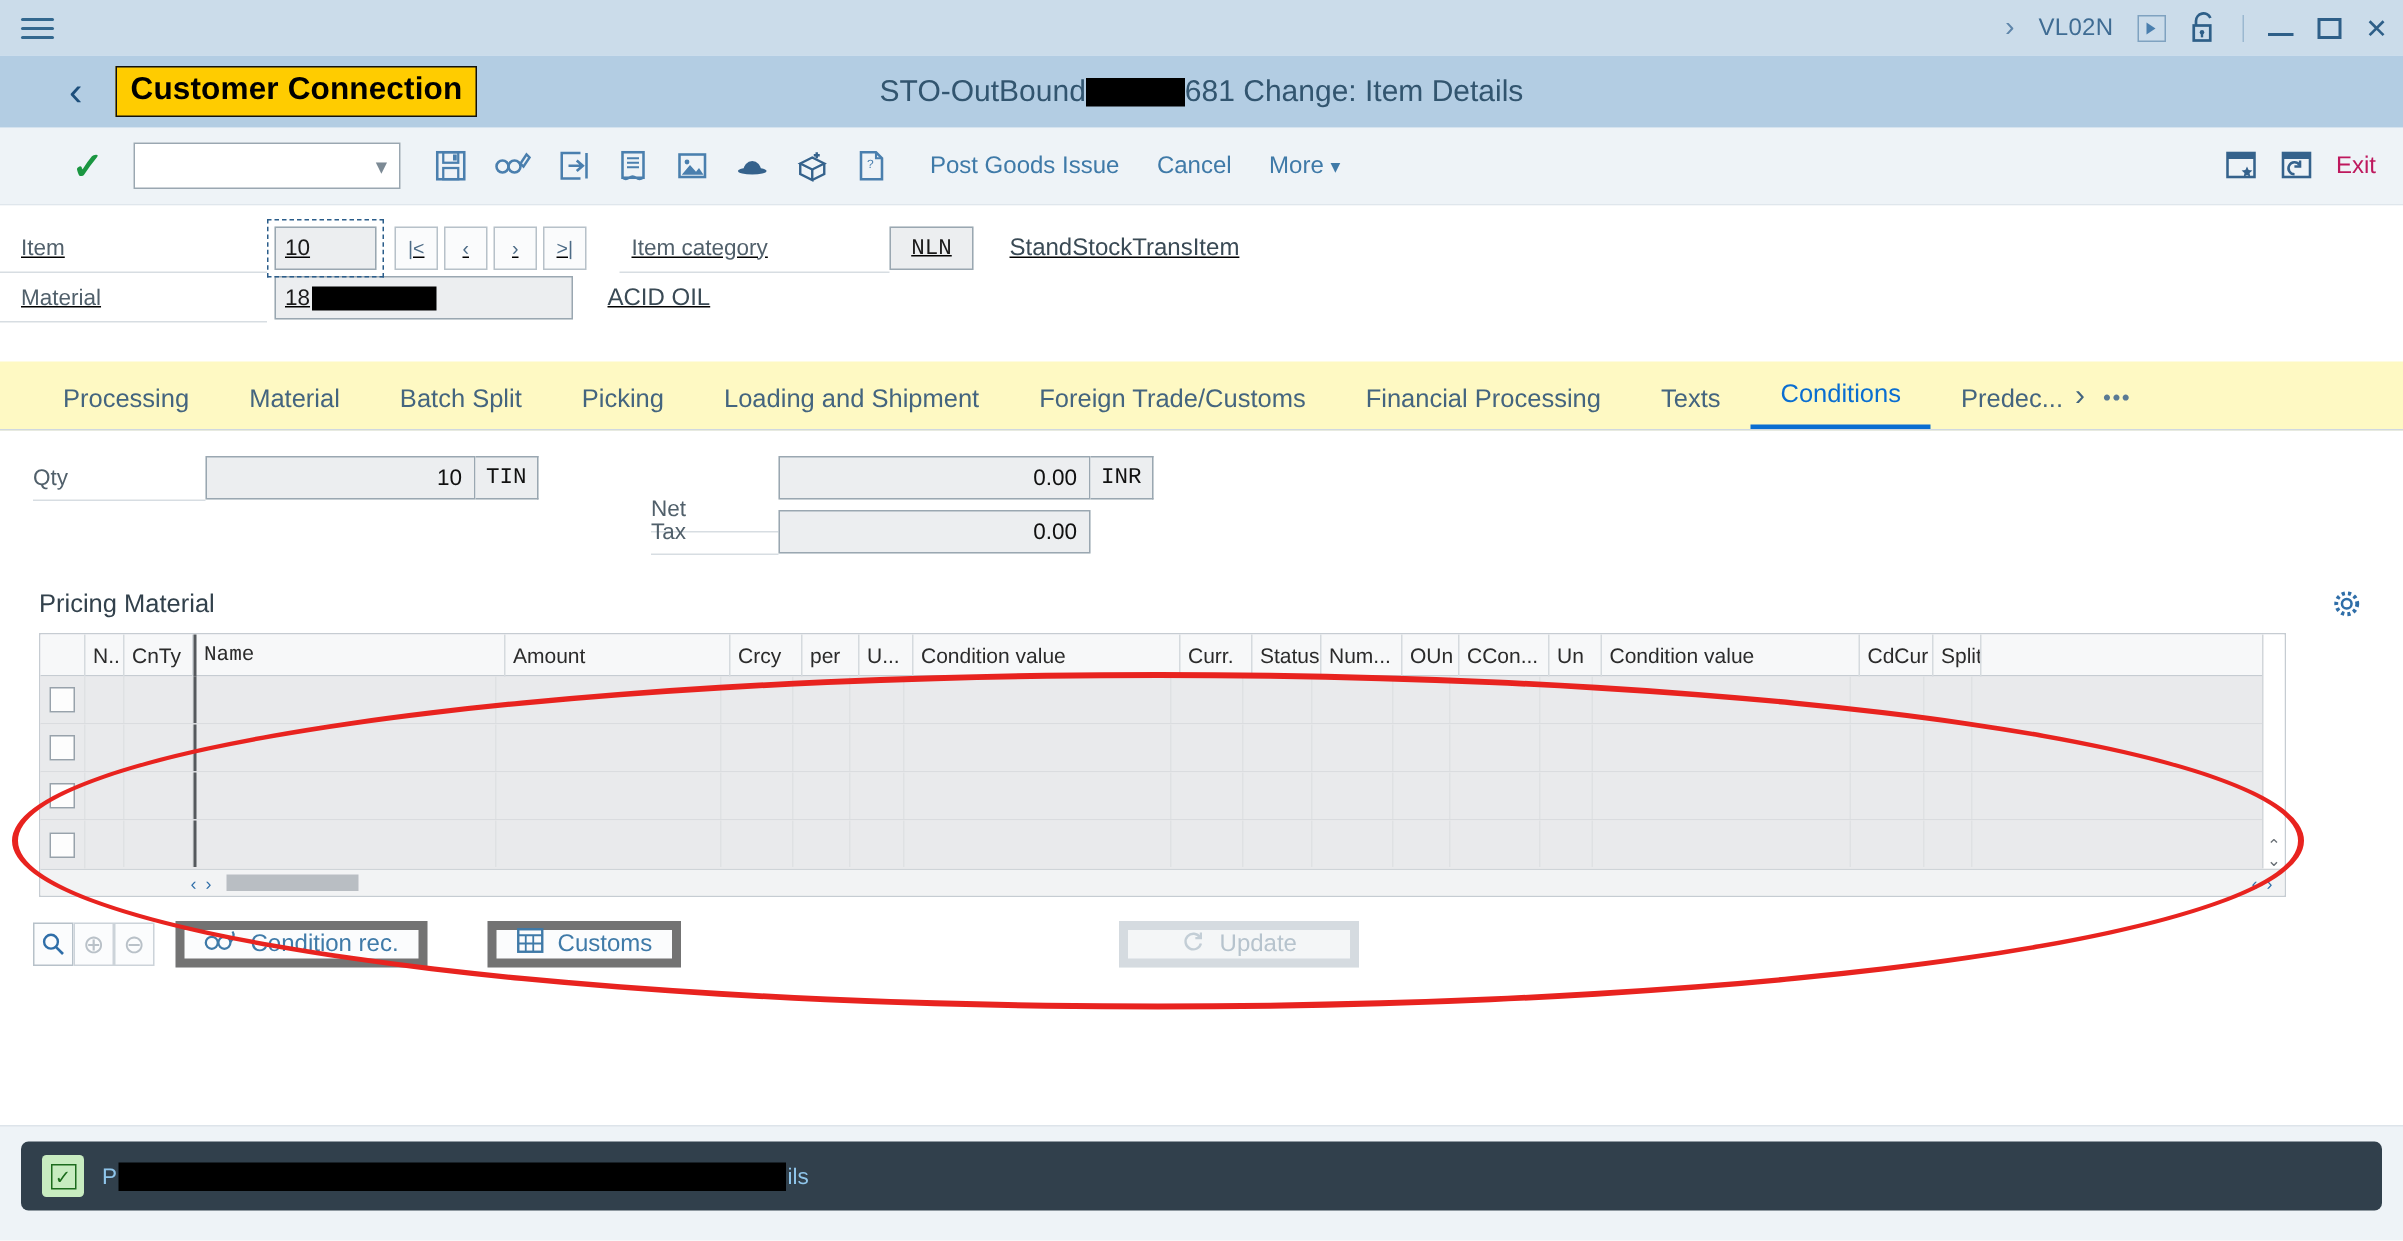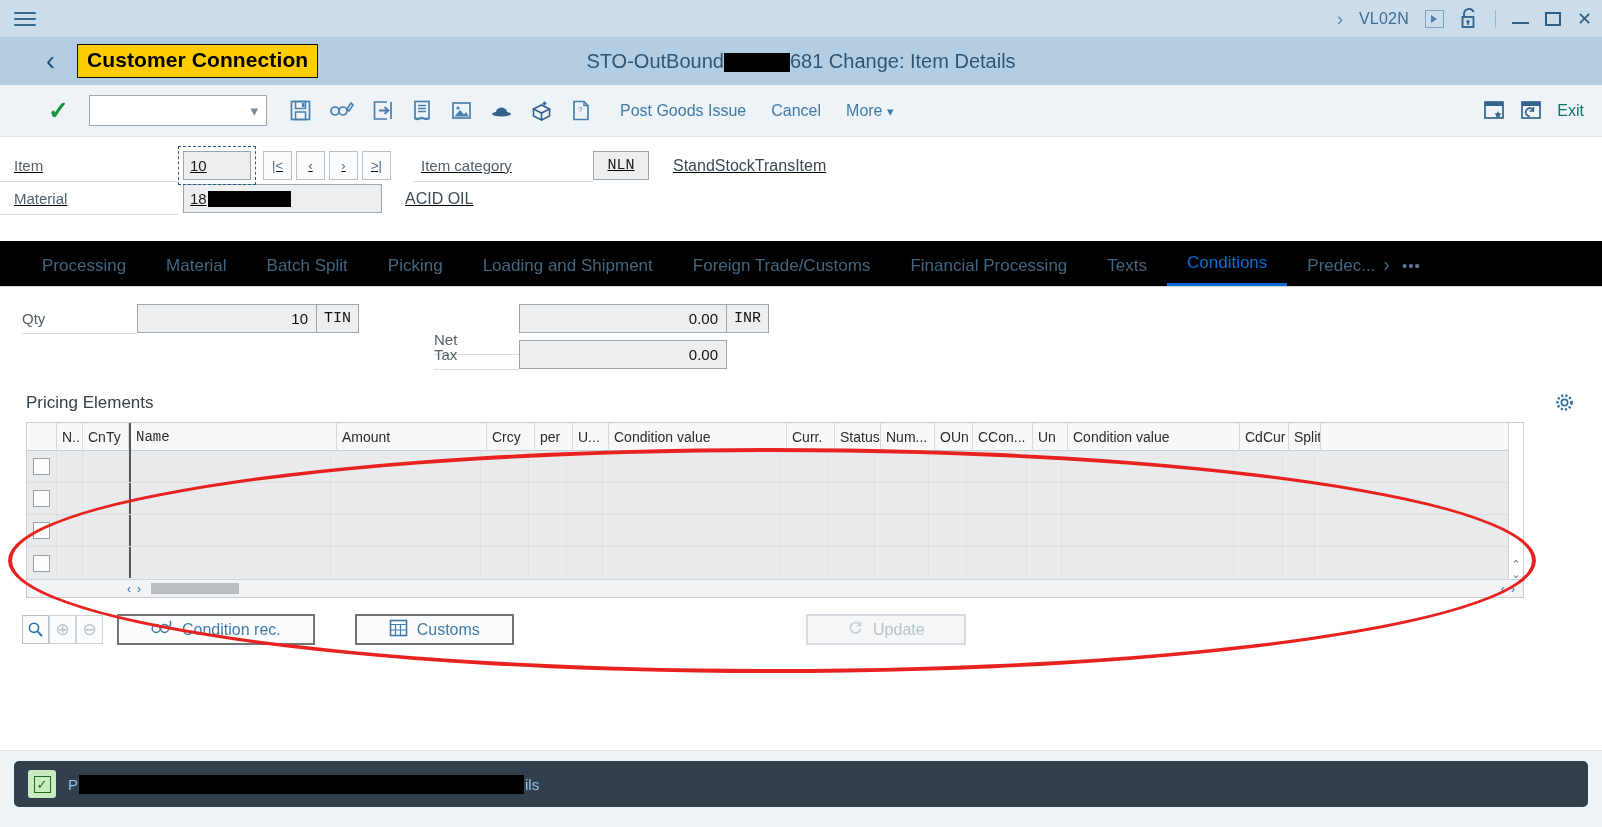--- a/index.html
+++ b/index.html
@@ -65,21 +65,21 @@
     width:178px; height:31px; background:#fff; border:1px solid #9aa7b1;
     display:flex; align-items:center; justify-content:flex-end; padding-right:8px;
     font-size:14px; color:#333;
   }
   .combo .cv { color:#7c8a95; font-size:15px; }
   .tbicons { display:flex; align-items:center; gap:17px; margin-left:22px; }
   .tbicons svg { display:block; }
   .tbtext { display:flex; align-items:center; gap:25px; margin-left:28px; font-size:16px; color:#3f7aa8; }
   .tbtext span { cursor:pointer; }
   .tb-flex { flex:1; }
-  .tbright { display:flex; align-items:center; gap:14px; font-size:16px; color:#0f766e; }
+  .tbright { display:flex; align-items:center; gap:14px; font-size:16px; color:#be185d; }
 
   
   .formarea { padding: 12px 0 4px 0; background:#fff; }
   .frow { display:flex; align-items:center; height:33px;text-decoration:underline; }
   .lbl { font-size:15px; color:#51606b; }
   .fld-item-lbl { width:178px; padding-left:14px; border-bottom:1px solid #d7dde2;
      height:33px; display:flex; align-items:center; }
   .fld-mat-lbl { width:178px; padding-left:14px; border-bottom:1px solid #d7dde2;
      height:33px; display:flex; align-items:center; }
   .inp {
@@ -94,21 +94,21 @@
   .navbtns { display:flex; gap:4px; margin-left:12px; }
   .navbtn { width:29px; height:29px; border:1px solid #b7c1c9; background:#fafbfc;
     display:flex; align-items:center; justify-content:center; font-size:13px;
     color:#4c6b86; cursor:pointer; }
   .catlbl { width:180px; padding-left:8px; border-bottom:1px solid #d7dde2; height:33px;
     display:flex; align-items:center; }
 
   
   .tabstrip {
     display:flex; align-items:flex-end; border-bottom:1px solid #cfd8e0;
-    height:46px; padding-left:22px; background:#000000; margin-top:22px;
+    height:46px; padding-left:22px; background:#fef9c3; margin-top:22px;
   }
   .tab { font-size:17px; color:#44657f; padding:0 20px 10px; cursor:pointer; white-space:nowrap; }
   .tab.active { color:#0a6ed1; border-bottom:3px solid #0a6ed1; font-weight:normal; }
   .tab-more { color:#44657f; font-size:20px; padding:0 4px 10px; cursor:pointer; }
   .tab-dots { color:#5a7b94; font-size:15px; letter-spacing:1px; padding:0 8px 12px; cursor:pointer; }
 
   
   .qtyarea { padding:16px 0 0 22px; }
   .qrow { display:flex; align-items:center; height:31px; margin-bottom:5px; }
   .qlbl { width:115px; font-size:15px; color:#51606b; border-bottom:1px solid #d7dde2;
@@ -142,22 +142,22 @@
   .hsb-right { margin-left:auto; display:flex; gap:6px; color:#2f6ea8; font-size:12px; margin-right:8px; }
   .vsb { width:15px; background:#fff; border-left:1px solid #d2d6da; display:flex;
     flex-direction:column; justify-content:flex-end; align-items:center; }
   .vsb-arrow { color:#6a7076; font-size:11px; line-height:10px; }
 
   
   .btnrow { display:flex; align-items:center; margin:16px 0 0 22px; gap:0; }
   .sqbtn { width:27px; height:29px; border:1px solid #b7c1c9; background:#fbfcfd;
     display:flex; align-items:center; justify-content:center; cursor:pointer; }
   .sqbtn.dis { color:#b9c1c8; border-color:#ccd3d9; }
-  .pbtn { height:31px; border:2px solid #737373; background:#fbfcfd; display:flex;
-    align-items:center; gap:9px; padding:0 32px; font-size:16px; color:#3f7aa8;
+  .pbtn { height:31px; border:6px solid #737373; background:#fbfcfd; display:flex;
+    align-items:center; gap:9px; padding:0 13px; font-size:16px; color:#3f7aa8;
     cursor:pointer; }
   .pbtn.dis { color:#b6c3cd; border-color:#d5dbe0; background:#f4f6f7; cursor:default; }
 
   
   .ellipse { position:absolute; left:8px; top:448px; width:1528px; height:225px;
     border:4px solid #e8231f; border-radius:50%; pointer-events:none; }
 
   
   .statusarea { position:absolute; left:0; right:0; bottom:0; height:77px;
     background:#eef3f7; border-top:1px solid #dde4ea; padding:10px 14px; }
@@ -385,21 +385,21 @@
           <div class="qlbl" style="width:85px;">
               <span>Tax</span>
             </div>
           <div class="qval" style="width:208px;">0.00</div>
         </div>
       </div>
     </div>
   </div>
 
   <div class="pe-wrap">
-    <div class="pe-title">Pricing Elements</div>
+    <div class="pe-title">Pricing Material</div>
     <span class="pe-gear">
       <svg width="19" height="19" viewBox="0 0 19 19">
         <circle cx="9.5" cy="9.5" r="3.2" fill="none" stroke="#2f6ea8" stroke-width="1.7"></circle>
         <circle cx="9.5" cy="9.5" r="7" fill="none" stroke="#2f6ea8" stroke-width="2.6" stroke-dasharray="2.1 2.1"></circle>
       </svg>
     </span>
 
     <div class="tbl">
       <div style="display:flex;">
         <div style="flex:1;">

